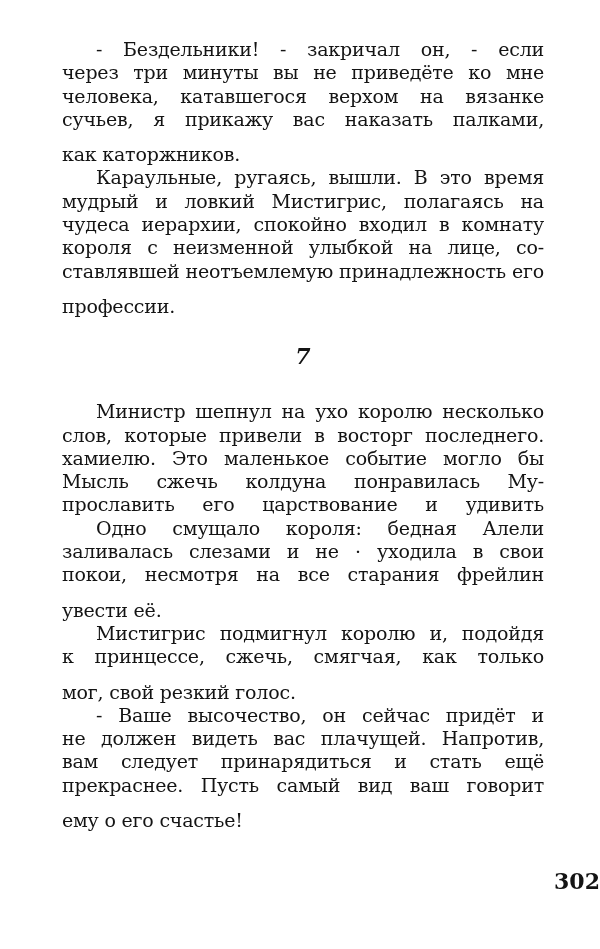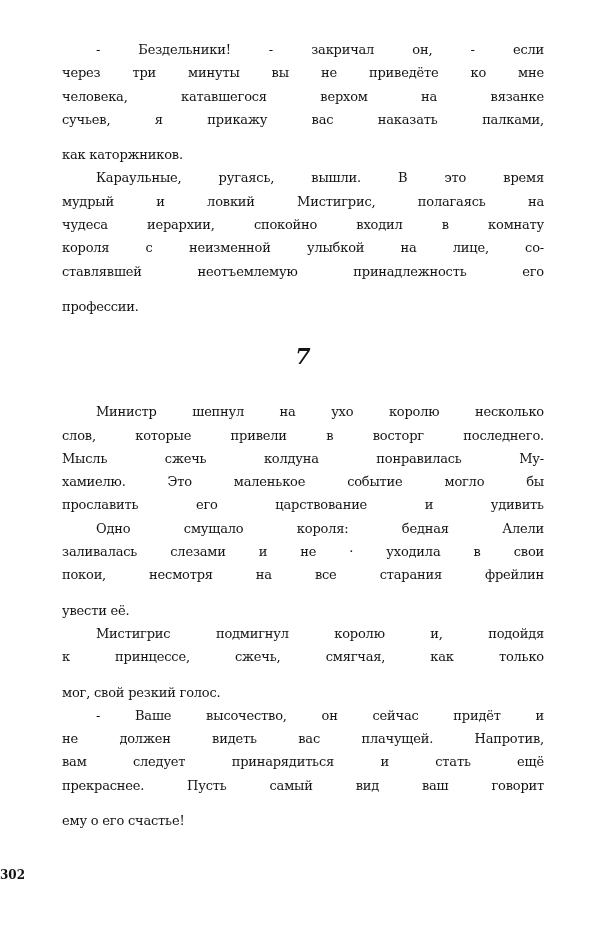--- a/index.html
+++ b/index.html
@@ -18,21 +18,21 @@
     .page {
       position: absolute;
       left: 62px;
       top: 38px;
       width: 482px;
     }
     .line {
       display: block;
       height: 23.3px;
       line-height: 23.3px;
-      font-size: 13px;
+      font-size: 19px;
       white-space: nowrap;
       text-align: justify;
       text-align-last: justify;
       letter-spacing: -0.2px;
       font-weight: 500;
     }
     .line.last {
       text-align-last: left;
       margin-top: 12px;
     }
@@ -48,23 +48,23 @@
       height: 24px;
       line-height: 24px;
       margin-top: 26px;
       margin-bottom: 32px;
     }
     .page-number {
       position: absolute;
       left: 0;
       width: 600px;
       top: 868px;
-      text-align: left;
+      text-align: right;
       font-weight: bold;
-      font-size: 12px;
+      font-size: 22px;
       font-family: "DejaVu Serif", "Liberation Serif", serif;
     }
   </style>
 </head>
 <body>
 
 <div class="page">
 
   <div>
     <span class="line indent">- Бездельники! - закричал он, - если</span>
@@ -81,22 +81,22 @@
     <span class="line">короля с неизменной улыбкой на лице, со-</span>
     <span class="line">ставлявшей неотъемлемую принадлежность его</span>
     <span class="line last">профессии.</span>
   </div>
 
   <span class="chapter-number">7</span>
 
   <div>
     <span class="line indent">Министр шепнул на ухо королю несколько</span>
     <span class="line">слов, которые привели в восторг последнего.</span>
+    <span class="line">хамиелю. Это маленькое событие могло бы</span>
     <span class="line">Мысль сжечь колдуна понравилась Му-</span>
-    <span class="line">хамиелю. Это маленькое событие могло бы</span>
     <span class="line">прославить его царствование и удивить</span>
   </div>
 
   <div>
     <span class="line indent">Одно смущало короля: бедная Алели</span>
     <span class="line">заливалась слезами и не · уходила в свои</span>
     <span class="line">покои, несмотря на все старания фрейлин</span>
     <span class="line last">увести её.</span>
   </div>
 

